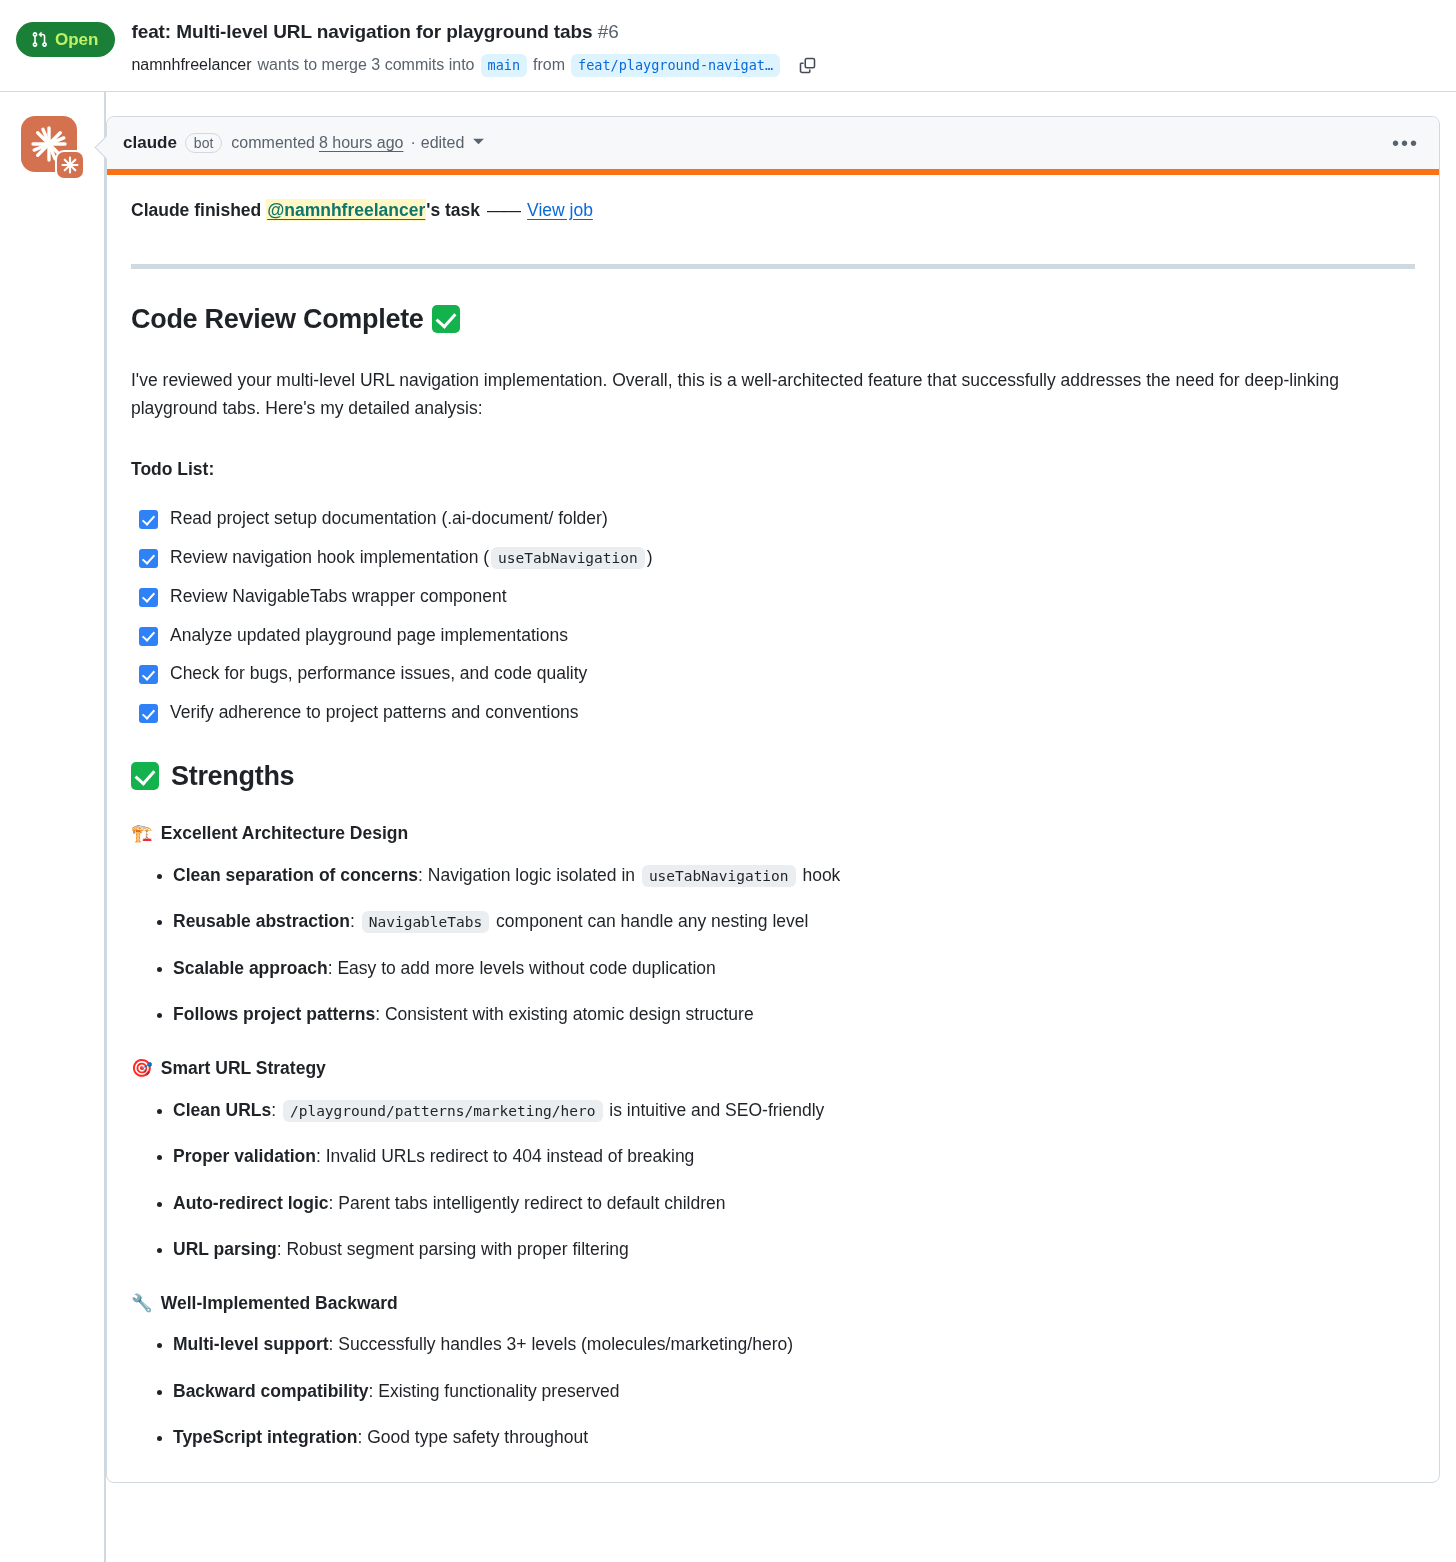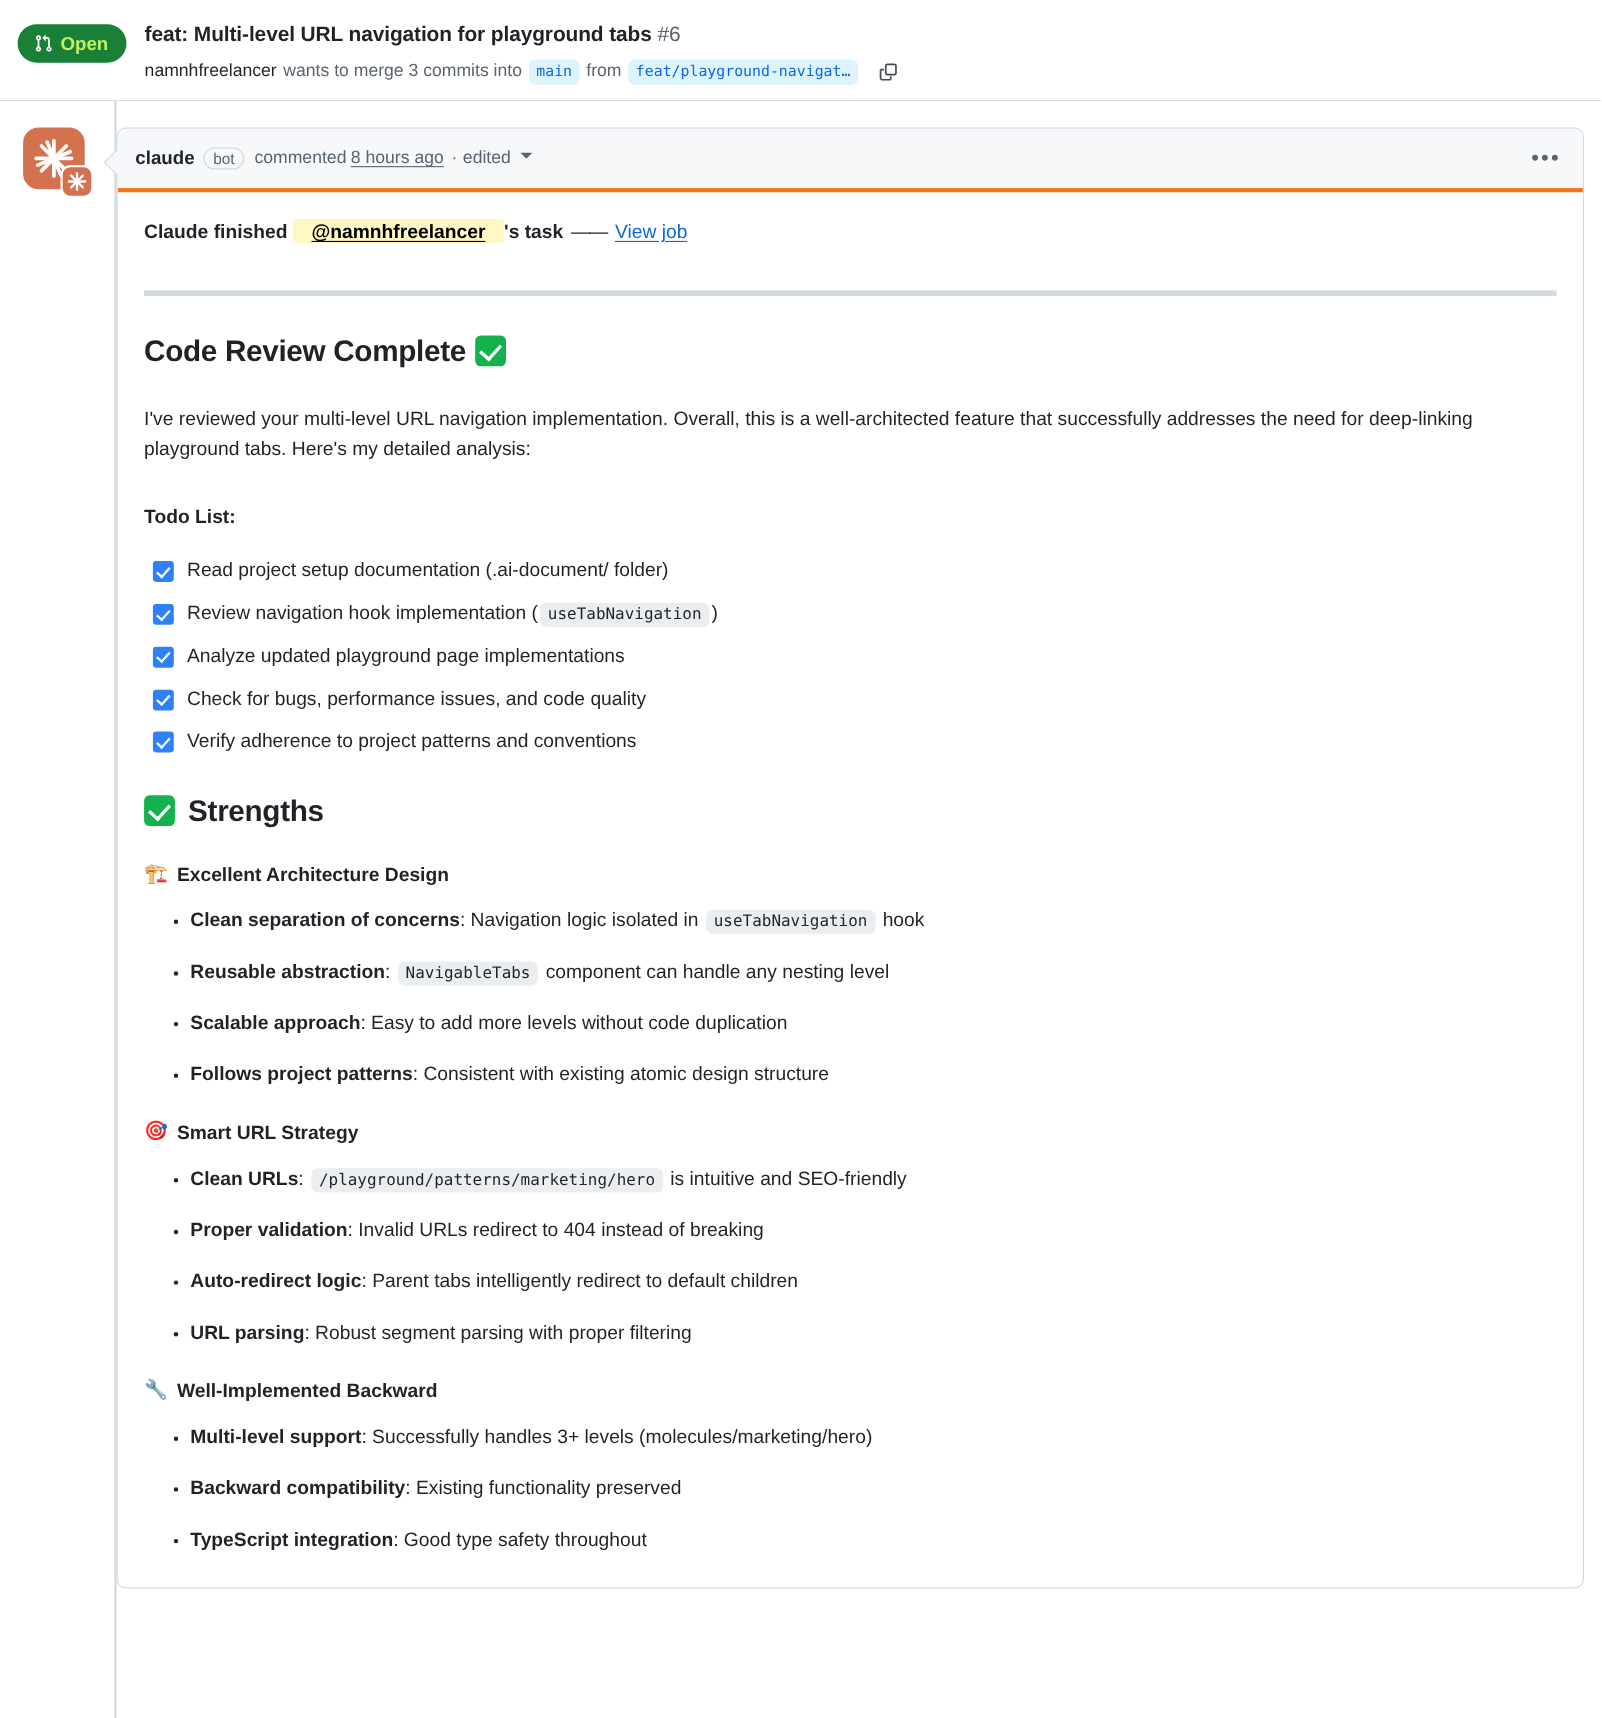--- a/index.html
+++ b/index.html
@@ -101,21 +101,21 @@
     background:#ffffff;
   }
   .comment::before{
     content:""; position:absolute; left:-9px; top:22px;
     width:16px; height:16px; background:#f6f8fa;
     border-left:1px solid #d1d9e0; border-bottom:1px solid #d1d9e0;
     transform:rotate(45deg);
   }
   .c-header{
     background:#f6f8fa;
-    border-bottom:4px solid #f97316;
+    border-bottom:6px solid #f97316;
     border-radius:7px 7px 0 0;
     padding:13px 16px;
     display:flex; align-items:center;
     font-size:16px; color:#59636e;
     height:58px;
   }
   .c-author{ color:#1f2328; font-weight:700; margin-right:8px; font-size:17px;}
   .bot-tag{
     border:1px solid #d1d9e0; border-radius:2em;
     padding:1px 8px; font-size:14px; color:#59636e;
@@ -125,23 +125,23 @@
   .c-time{ text-decoration:underline; text-underline-offset:3px; margin-right:2px;}
   .c-dot{ margin:0 5px; }
   .c-edited{ margin-right:8px; }
   .caret-down{ display:inline-block; }
   .kebab{ margin-left:auto; color:#59636e; letter-spacing:2px; font-size:20px; padding-right:4px;}
 
   
   .c-body{ padding:22px 24px 10px 24px; font-size:17px; line-height:1.55; }
   .finished-line{ font-size:17.5px; font-weight:700; margin-bottom:40px; }
   .mention{
-    background:#fff8c5; color:#000000;
+    background:#fff8c5; color:#0f766e;
     text-decoration:underline; text-underline-offset:3px;
-    padding:1px 17px;
+    padding:1px 1px;
   }
   .emdash{ color:#1f2328; font-weight:400; margin:0 7px; letter-spacing:-1px;}
   .viewjob{ color:#0969da; text-decoration:underline; text-underline-offset:3px; font-weight:400;}
 
   hr.md-hr{
     border:0; height:5px; background:#d1d9e0;
     margin:0 0 34px 0; border-radius:0;
   }
 
   h2.md-h2{
@@ -323,20 +323,24 @@
           <li>
             <span class="chk"></span>
             <span>Read project setup documentation (.ai-document/ folder)</span>
           </li>
           <li>
             <span class="chk"></span>
             <span><span>Review navigation hook implementation (</span><code class="md-code">useTabNavigation</code><span>)</span></span>
           </li>
           <li>
             <span class="chk"></span>
+            <span>Review NavigableTabs wrapper component</span>
+          </li>
+          <li>
+            <span class="chk"></span>
             <span>Analyze updated playground page implementations</span>
           </li>
           <li>
             <span class="chk"></span>
             <span>Check for bugs, performance issues, and code quality</span>
           </li>
           <li>
             <span class="chk"></span>
             <span>Verify adherence to project patterns and conventions</span>
           </li>

